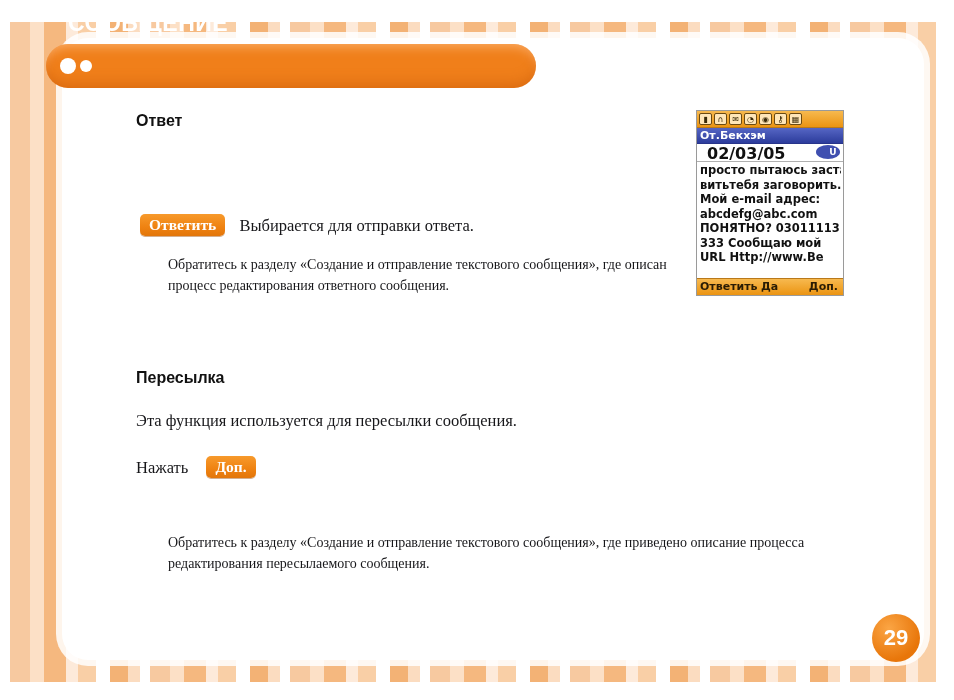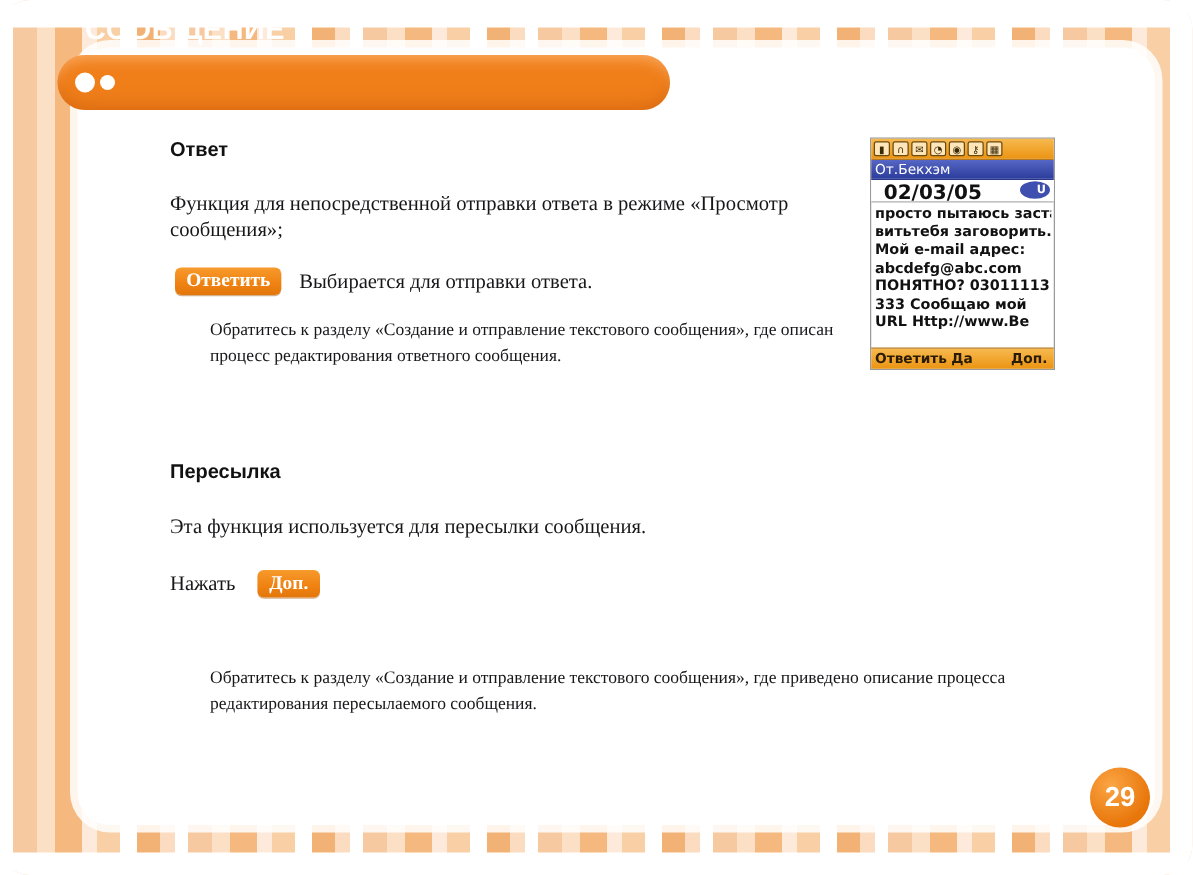--- a/index.html
+++ b/index.html
@@ -14,21 +14,20 @@
     background: #ffffff;
   }
 
   
   .page {
     position: relative;
     width: 954px;
     height: 700px;
     background: #ffffff;
     overflow: hidden;
-    border-radius: 24px;
   }
   .bg-stripes {
     position: absolute;
     inset: 0;
     background:
       linear-gradient(90deg,
         #ffffff 0px, #ffffff 10px,
         #f7c9a0 10px, #f7c9a0 30px,
         #fce0c6 30px, #fce0c6 44px,
         #f5b87f 44px, #f5b87f 66px,
@@ -202,21 +201,21 @@
     text-align: center;
     color: #3a2a08;
     box-sizing: border-box;
   }
   .phone-from {
     height: 15px;
     background: #3f4fb0;
     background: linear-gradient(180deg,#5666c4,#2c3c9c);
     color: #ffffff;
     font-size: 11px;
-    font-weight: normal;
+    font-weight: bold;
     line-height: 15px;
     padding-left: 3px;
     border-bottom: 1px solid #27348a;
     white-space: nowrap;
     overflow: hidden;
   }
   .phone-date {
     position: relative;
     height: 17px;
     background: #ffffff;
@@ -308,21 +307,20 @@
   <div class="header">
     <div class="header-dots">
       <span class="dot dot-a"></span>
       <span class="dot dot-b"></span>
     </div>
   </div>
   <div class="header-title">СООБЩЕНИЕ</div>
 
   <div class="section-title" style="left:136px; top:112px;">Ответ</div>
 
-  <div class="para" style="left:136px; top:152px; width:520px;">Функция для непосредственной отправки ответа в режиме «Просмотр сообщения»;</div>
 
   <div class="inline-row" style="left:140px; top:214px;">
     <span class="pill">Ответить</span>
     <span style="padding-left:10px;">Выбирается для отправки ответа.</span>
   </div>
 
   <div class="indent" style="position:absolute; left:168px; top:254px; width:510px;">Обратитесь к разделу «Создание и отправление текстового сообщения», где описан процесс редактирования ответного сообщения.</div>
 
   <div class="section-title" style="left:136px; top:369px;">Пересылка</div>
 

